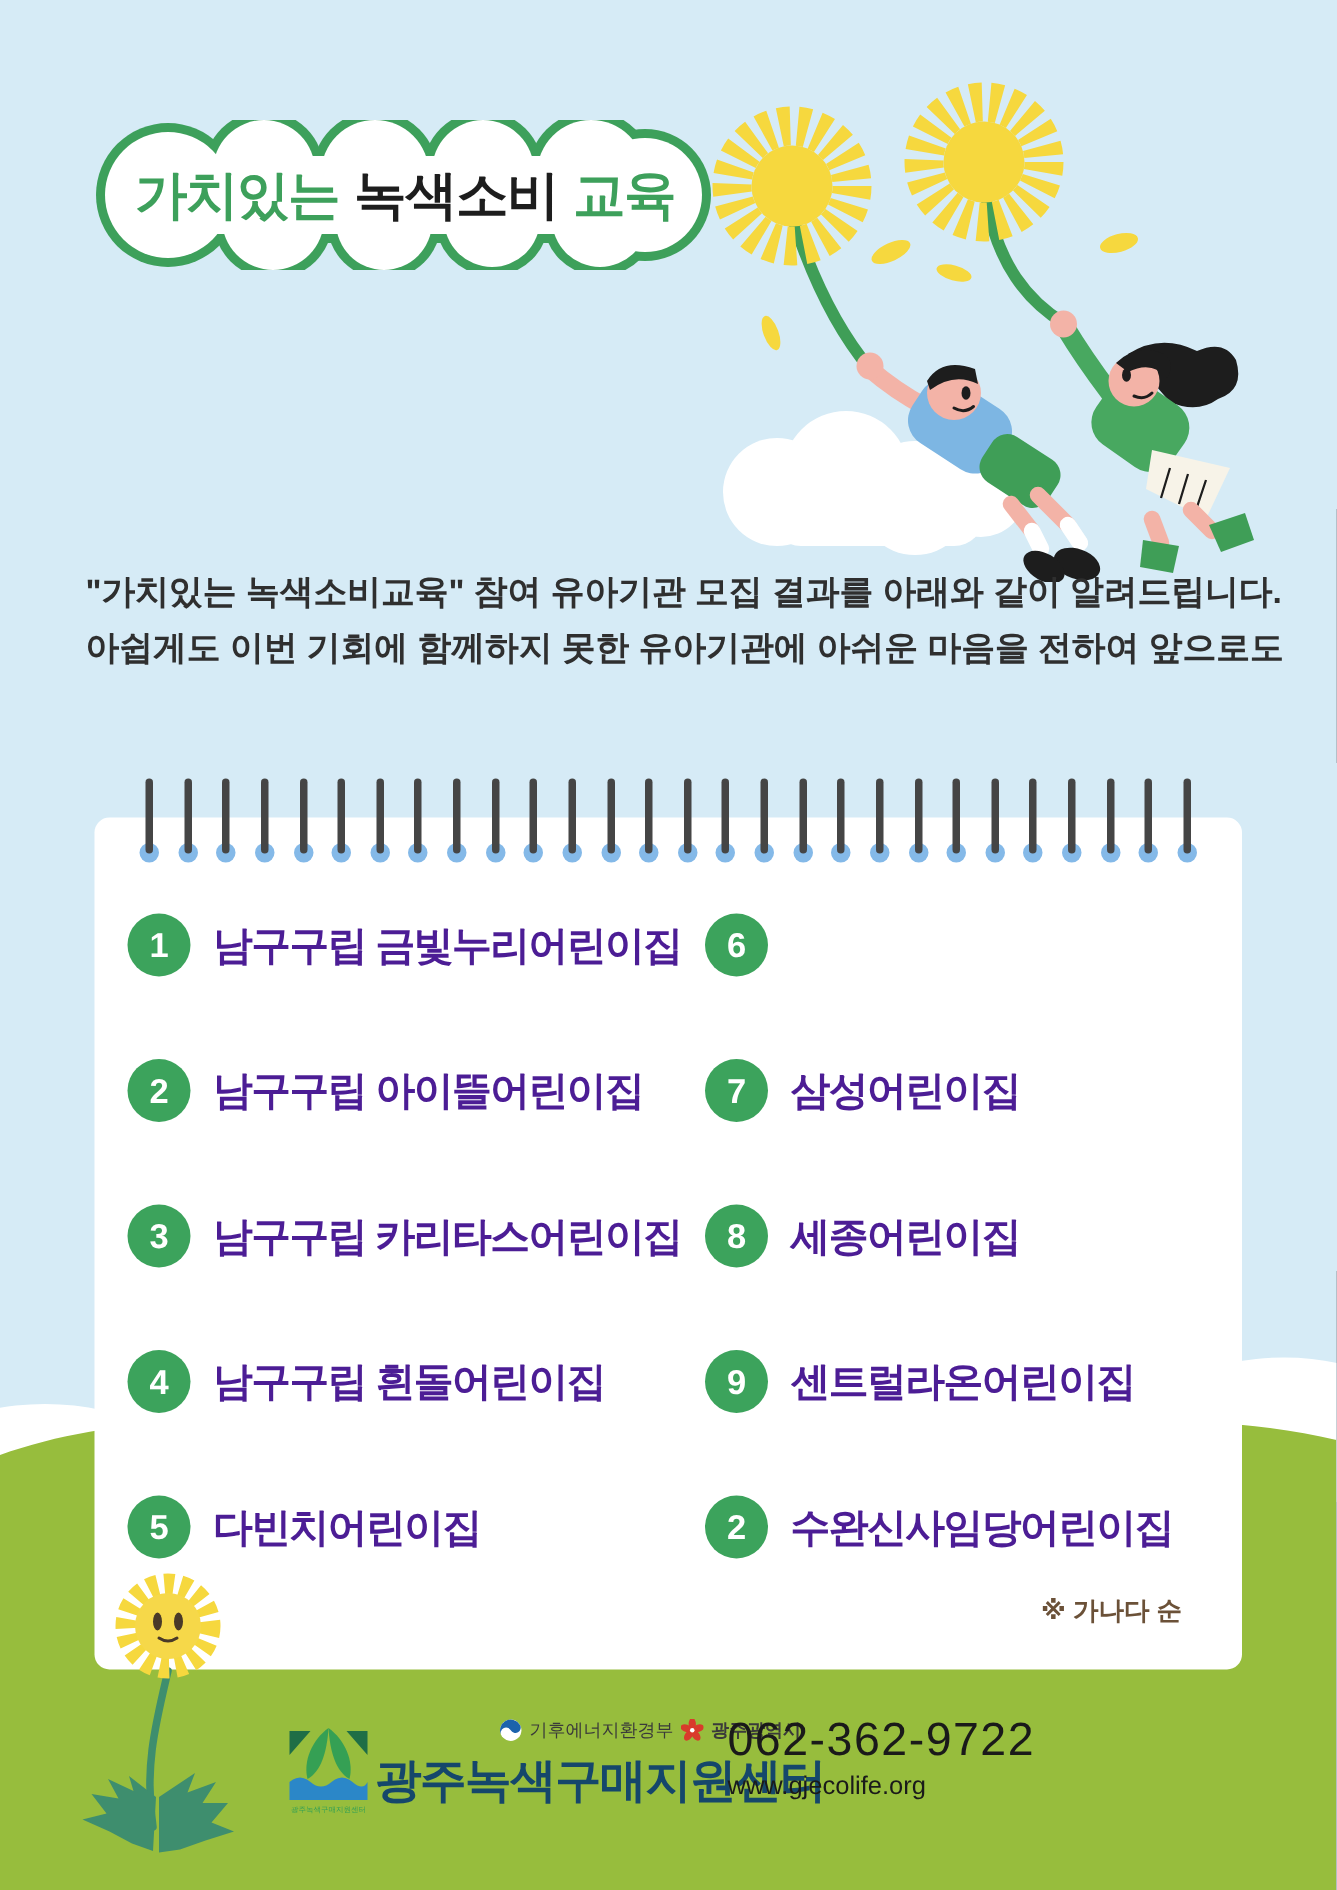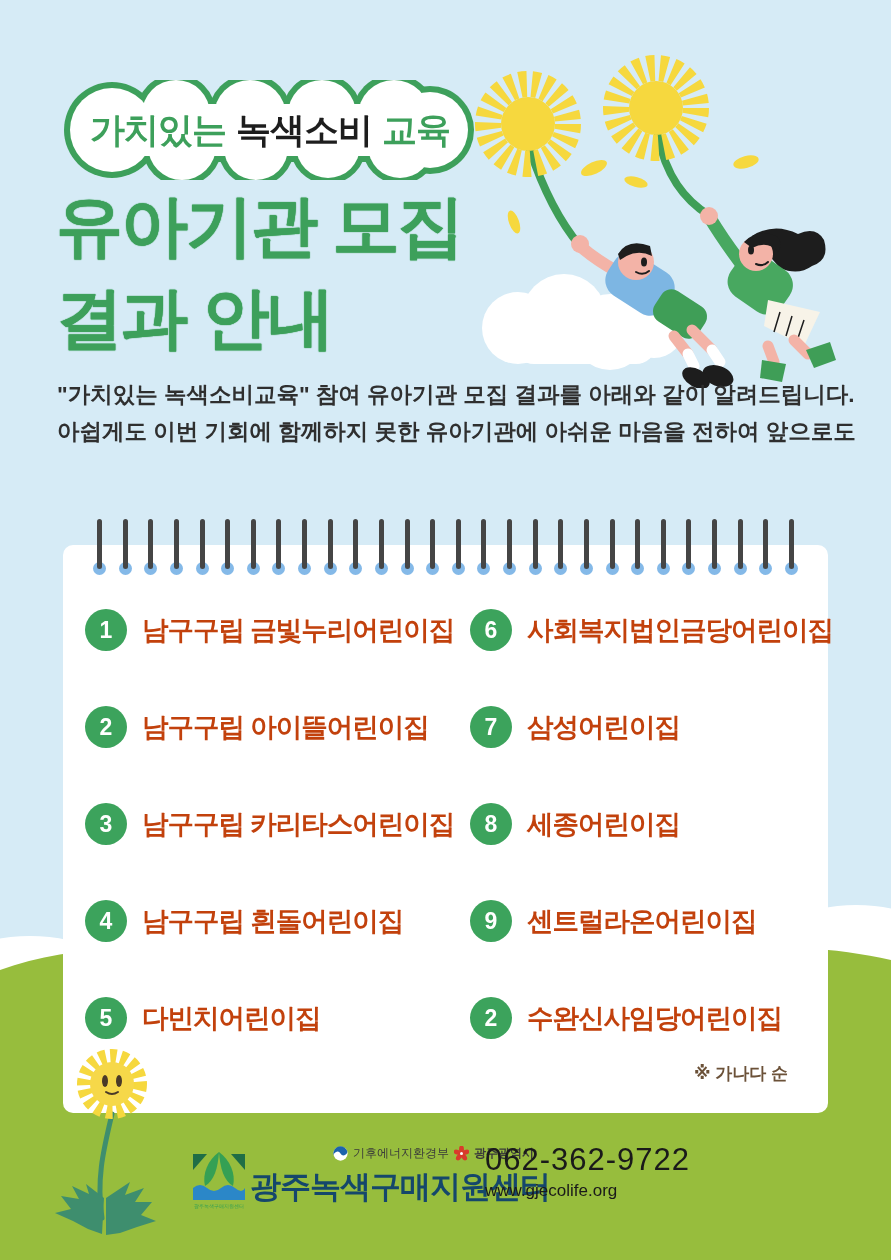--- a/index.html
+++ b/index.html
@@ -39,21 +39,21 @@
     border-radius:50%;background:#84b9e8;}
   .pin::after{content:"";position:absolute;left:4px;top:0;width:5px;height:50px;
     border-radius:3px;background:#454545;}
   .col{position:absolute;top:64px;display:flex;flex-direction:column;gap:55px;}
   .col.left{left:22px;}
   .col.right{left:407px;}
   .item{display:flex;align-items:center;gap:15px;height:42px;}
   .num{flex:0 0 42px;width:42px;height:42px;border-radius:50%;background:#3ca35c;
     color:#ffffff;font-weight:bold;font-size:23px;display:flex;align-items:center;
     justify-content:center;}
-  .iname{font-size:26.5px;font-weight:bold;color:#c2410c;letter-spacing:-1px;white-space:nowrap;}
+  .iname{font-size:26.5px;font-weight:bold;color:#4c1d95;letter-spacing:-1px;white-space:nowrap;}
   .note{position:absolute;right:40px;bottom:28px;font-size:17px;font-weight:bold;
     color:#6b5138;margin-top:42px;}
   
   .mascot{position:absolute;left:28px;top:1036px;z-index:5;}
   
   .footer{position:absolute;left:0;top:1140px;width:891px;height:90px;z-index:4;}
   .emblem{position:absolute;left:190px;top:8px;}
   .gov-row{position:absolute;left:333px;top:5px;display:flex;align-items:center;gap:5px;
     font-size:12px;color:#3a3a3a;white-space:nowrap;justify-content:flex-end;}
   .gov-row .city{font-weight:bold;}
@@ -104,24 +104,20 @@
           <rect x="44" y="24" width="322" height="52" rx="24"></rect>
       </g>
     </svg>
     <div class="badge-text">
       <span class="g">가치있는</span>
       <span class="k">녹색소비</span>
       <span class="g">교육</span>
     </div>
   </div>
 
-  <h1 class="title">
-    <div>유아기관 모집</div>
-    <div>결과 안내</div>
-  </h1>
 
   <svg class="illus" width="423" height="338" viewBox="0 0 423 338">
 
     <g fill="#ffffff">
       <circle cx="50" cy="278" r="36"></circle>
         <circle cx="96" cy="266" r="42"></circle>
       <circle cx="142" cy="282" r="38"></circle>
         <circle cx="186" cy="278" r="30"></circle>
       <rect x="46" y="272" width="142" height="42" rx="20"></rect>
     </g>
@@ -236,21 +232,20 @@
       </div>
       <div class="item">
         <span class="num">5</span>
         <span class="iname">다빈치어린이집</span>
       </div>
     </div>
 
     <div class="col right">
       <div class="item">
         <span class="num">6</span>
-        <span class="iname">사회복지법인금당어린이집</span>
       </div>
       <div class="item">
         <span class="num">7</span>
         <span class="iname">삼성어린이집</span>
       </div>
       <div class="item">
         <span class="num">8</span>
         <span class="iname">세종어린이집</span>
       </div>
       <div class="item">

